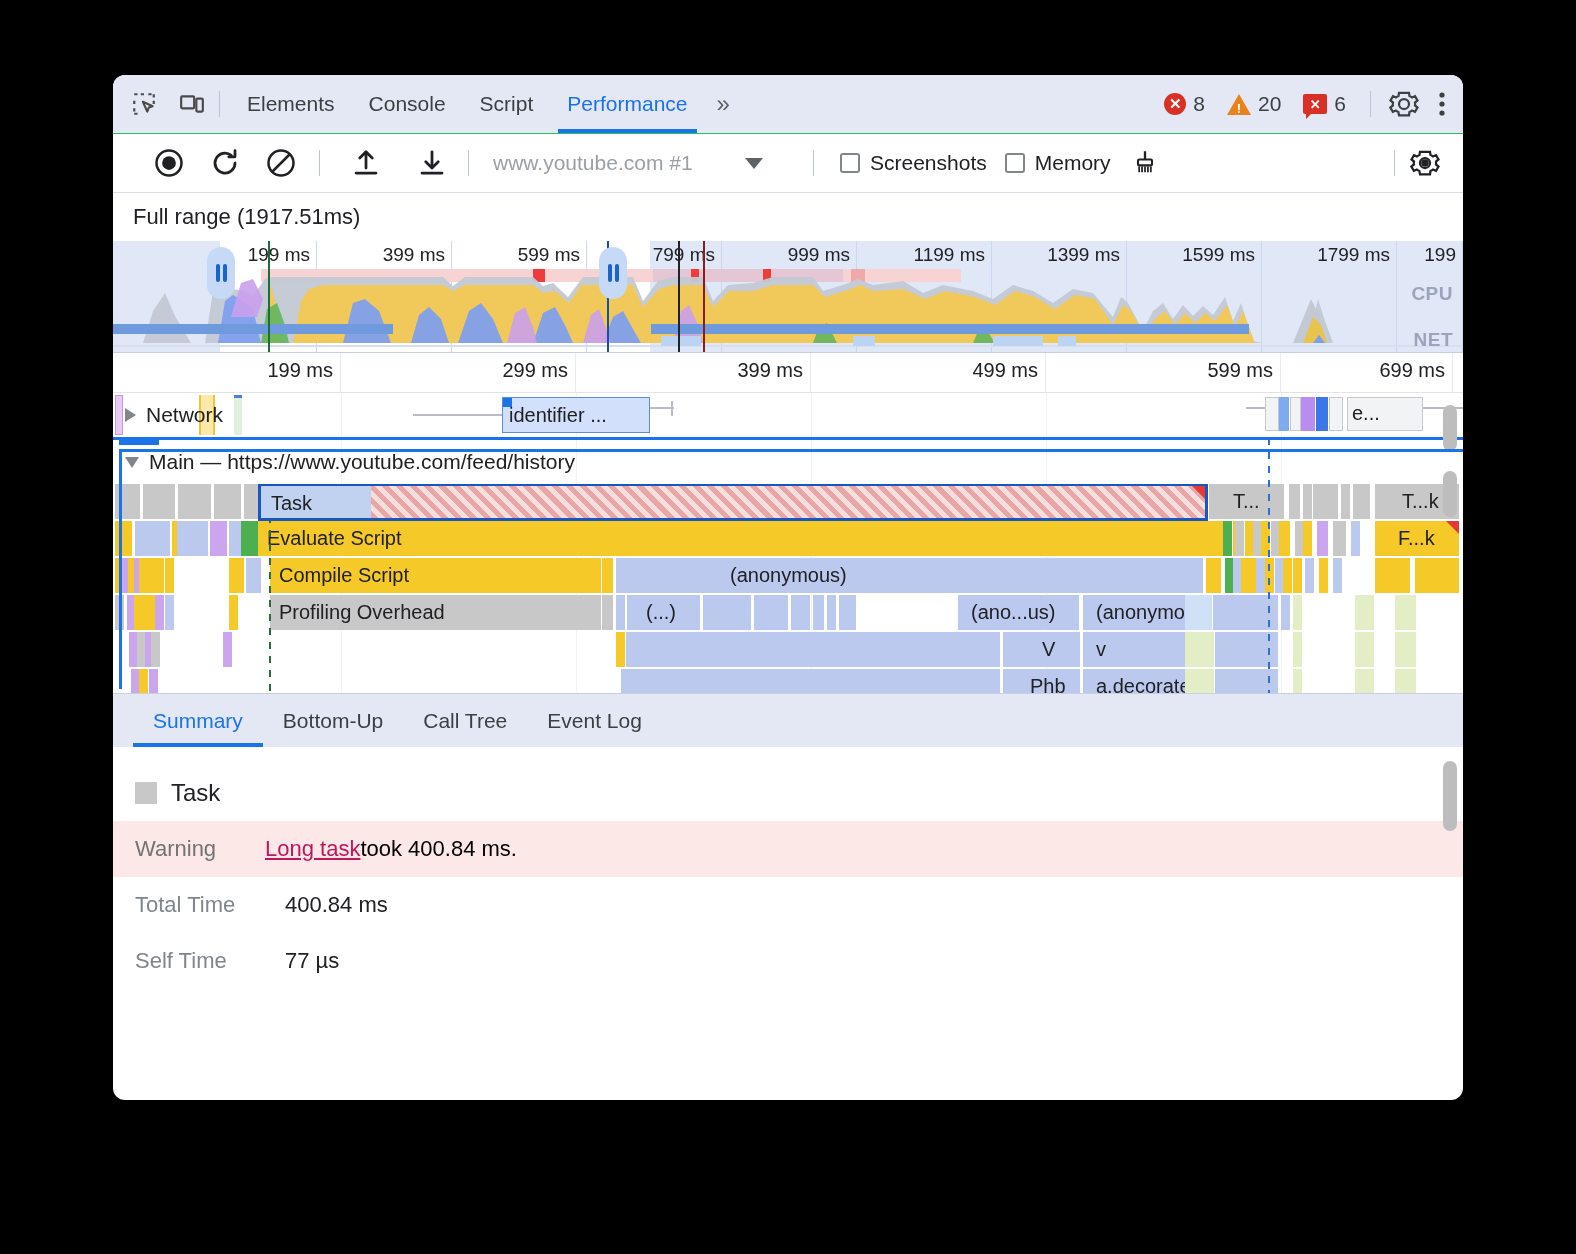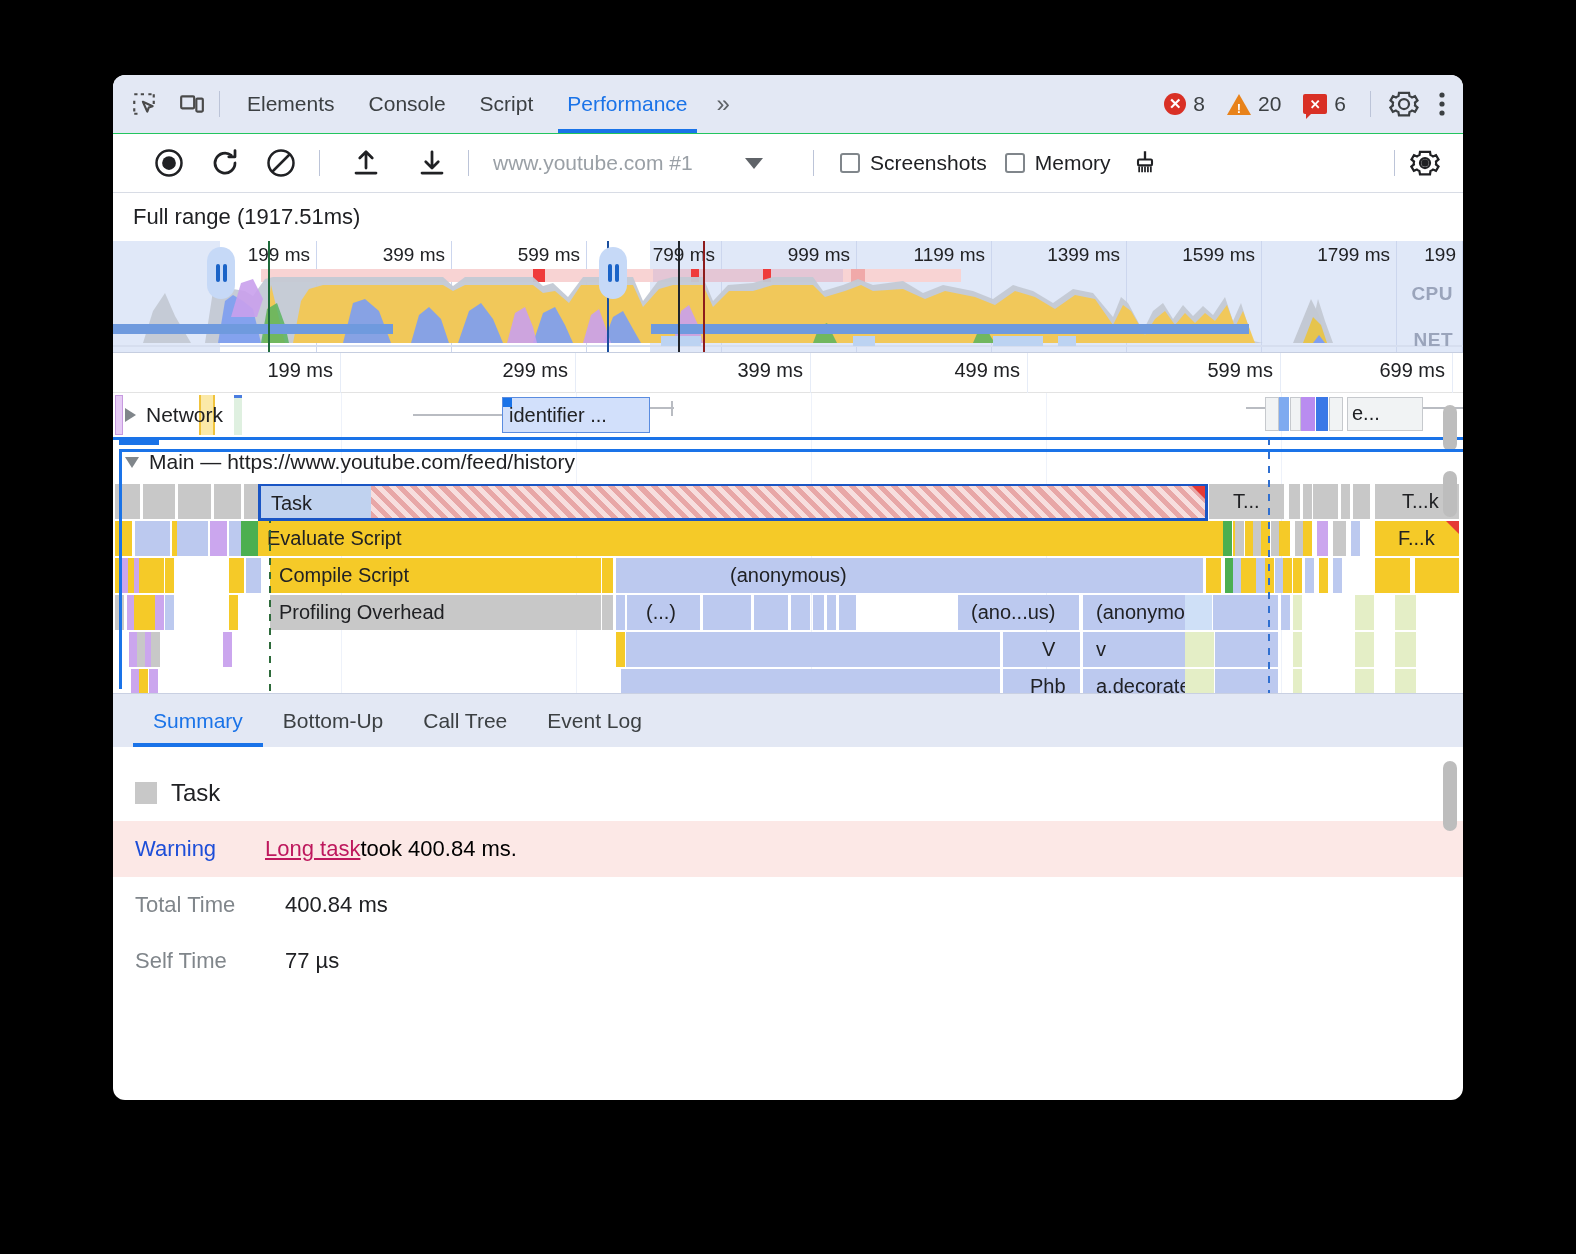--- a/index.html
+++ b/index.html
@@ -195,21 +195,21 @@
   }
   .btab.active { color:#1a73e8; }
   .btab.active::after{content:'';position:absolute;left:0;right:0;bottom:0;height:4px;background:#1a73e8;}
   
   #summary { background:#fff; padding-top: 18px; position:relative; height: 256px;}
   .s-row { display:flex; align-items:center; height:56px; padding-left:22px; font-size:22px;}
   .swatch { width:22px;height:22px;background:#c8c8c8; margin-right:14px;}
   .s-label { color:#80868b; width:150px; }
   .s-value { color:#202124; }
   #warn-row { background:#fce8e6; }
-  .warn-label { color:#1d4ed8; width:130px; }
+  .warn-label { color:#737373; width:130px; }
   .warn-link { color:#be185d; text-decoration:underline; }
   
   .sbar { position:absolute; right:6px; width:14px; border-radius:7px; background:#bdbdbd;}
 </style>
 </head>
 <body>
 
 <div id="window">
 
 
@@ -436,21 +436,21 @@
   <div id="ruler">
     <div class="r-tick" style="left:0;width:228px">
         <span>199 ms</span>
       </div>
     <div class="r-tick" style="left:228px;width:235px">
         <span>299 ms</span>
       </div>
     <div class="r-tick" style="left:463px;width:235px">
         <span>399 ms</span>
       </div>
-    <div class="r-tick" style="left:680px;width:235px">
+    <div class="r-tick" style="left:698px;width:235px">
         <span>499 ms</span>
       </div>
     <div class="r-tick" style="left:933px;width:235px">
         <span>599 ms</span>
       </div>
     <div class="r-tick" style="left:1168px;width:172px">
         <span>699 ms</span>
       </div>
   </div>
 

